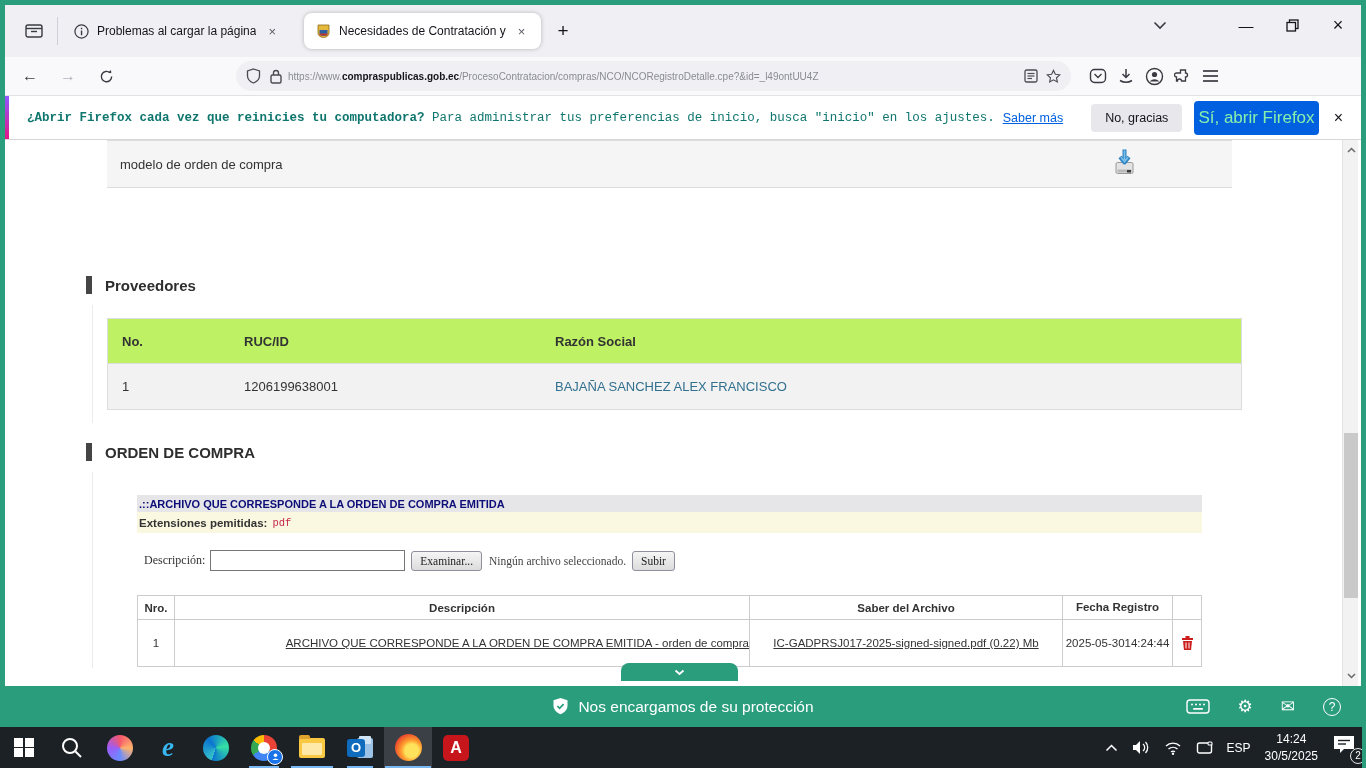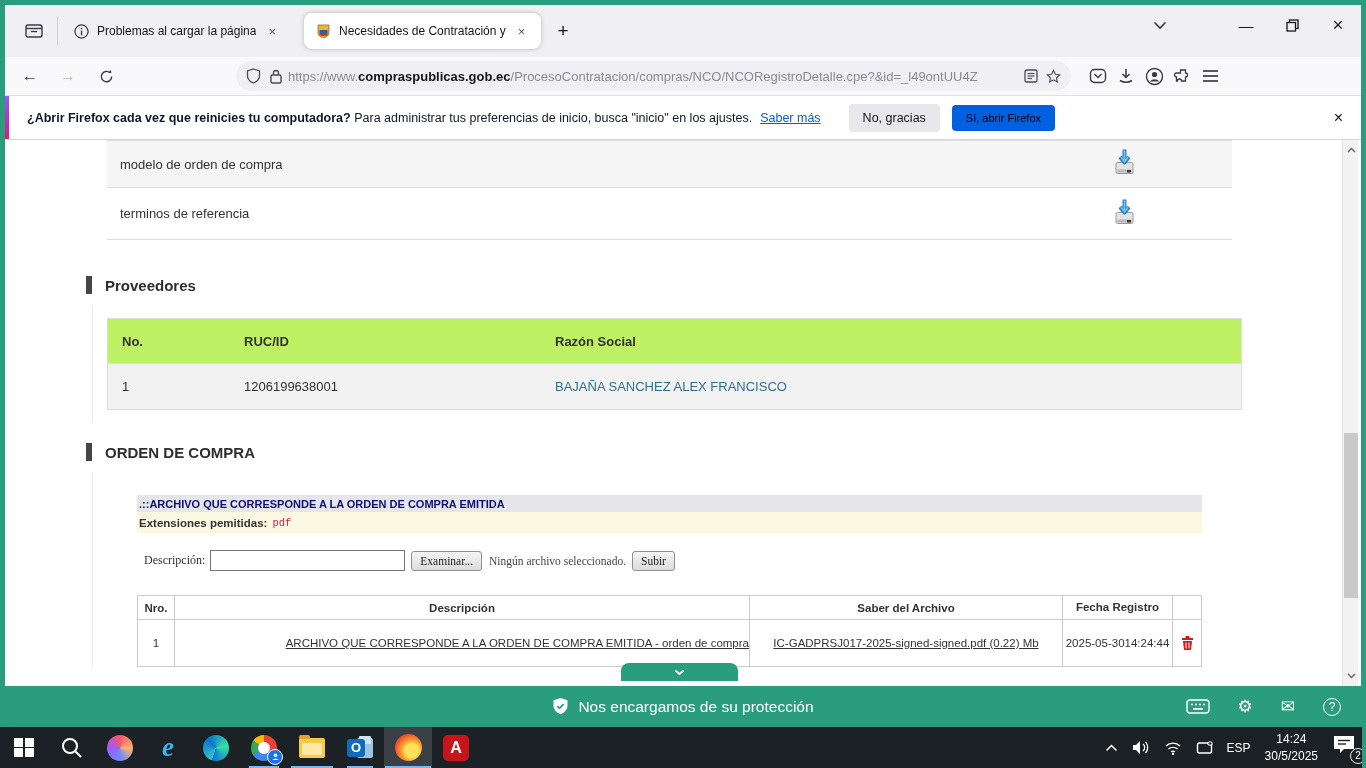--- a/index.html
+++ b/index.html
@@ -22,33 +22,33 @@
   .newtab-btn { font-size:19px; color:#15141a; padding:2px 10px; margin-left:6px; }
   .tabstrip-right { position:absolute; right:0; top:0; height:40px; display:flex; align-items:center; }
   .alltabs { margin-right:56px; }
   .winctl { width:46px; height:40px; display:flex; align-items:center; justify-content:center; font-size:15px; color:#15141a; }
 
   
   .navbar { height:39px; background:#f9f9fb; border-bottom:1px solid #e1e1e6; display:flex; align-items:center; padding:0 10px; flex:0 0 auto; }
   .nav-ico { width:30px; height:28px; display:flex; align-items:center; justify-content:center; font-size:16px; color:#3a3a42; border-radius:4px; }
   .nav-ico.disabled { color:#b4b4be; }
   .urlbar { flex:0 0 auto; width:835px; height:30px; margin-left:115px; background:#f0f0f4; border-radius:15px; display:flex; align-items:center; padding:0 10px; }
-  .url-text { font-size:13px; color:#8a8a93; white-space:nowrap; overflow:hidden; flex:1; margin-left:6px; }
+  .url-text { font-size:10px; color:#8a8a93; white-space:nowrap; overflow:hidden; flex:1; margin-left:6px; }
   .url-text b { color:#15141a; font-weight:bold; }
   .urlbar-right { display:flex; align-items:center; gap:8px; margin-left:6px; }
   .toolbar-right { display:flex; align-items:center; gap:10px; margin-left:18px; }
 
   
   .infobar { height:44px; background:#fff; border-bottom:1px solid #d7d7db; display:flex; align-items:center; position:relative; flex:0 0 auto; }
   .infobar-accent { position:absolute; left:0; top:0; bottom:0; width:4px; background:linear-gradient(180deg,#9059ff,#e31587); }
-  .infobar-text { margin-left:22px; font-size:12.5px; color:#0f172a; }
+  .infobar-text { margin-left:22px; font-size:12.5px; color:#0f766e;font-family:Liberation Mono, monospace; }
   .infobar-text .q { font-weight:bold; }
   .infobar-link { color:#0060df; text-decoration:underline; font-size:12.5px; margin-left:8px; }
   .btn-gray { margin-left:28px; background:#e7e7ec; border:none; border-radius:4px; padding:7px 14px; font-size:12.5px; color:#15141a; font-family:inherit; }
-  .btn-blue { margin-left:12px; background:#0060df; border:none; border-radius:4px; padding:7px 14px; font-size:11px; color:#000000; font-family:inherit; }
+  .btn-blue { margin-left:12px; background:#0060df; border:none; border-radius:4px; padding:7px 4px; font-size:17px; color:#86efac; font-family:inherit; }
   .infobar-close { position:absolute; right:18px; font-size:16px; color:#15141a; }
 
   
   .content { position:relative; flex:1; background:#fff; overflow:hidden; font-size:13px; color:#333; }
 
   .docs-table { position:absolute; left:102px; top:0; width:1125px; border-bottom:1px solid #ddd; }
   .doc-row { position:relative; border-top:1px solid #ddd; display:flex; align-items:center; padding-left:13px; }
   .doc-row.gray { background:#f5f5f5; height:47px; }
   .doc-row.white { background:#fff; height:52px; }
   .doc-dl { position:absolute; right:95px; top:50%; transform:translateY(-50%); }
@@ -250,32 +250,20 @@
       <button class="btn-gray">No, gracias</button>
       <button class="btn-blue">Sí, abrir Firefox</button>
       <span class="infobar-close">×</span>
     </div>
 
     <div class="content">
 
       <div class="docs-table">
         <div class="doc-row gray">
           <span>modelo de orden de compra</span>
-          <span class="doc-dl">
-            <svg width="25" height="28" viewBox="0 0 25 28">
-                <rect x="4" y="14" width="17" height="11" rx="1.5" fill="#e3e3e3" stroke="#9a9a9a"></rect>
-                <rect x="5.5" y="21" width="14" height="3" fill="#b9b9b9"></rect>
-                <rect x="15" y="21.5" width="4" height="2.5" fill="#3a3a3a"></rect>
-                <path d="M12.5 1 v11 M8 8.5 l4.5 5.5 4.5 -5.5" fill="none" stroke="#2d85c5" stroke-width="4" stroke-linejoin="round"></path>
-                <path d="M12.5 2 v9.5 M9 8.8 l3.5 4.4 3.5 -4.4" fill="none" stroke="#7fc0ea" stroke-width="1.6"></path>
-              </svg>
-          </span>
-        </div>
-        <div class="doc-row white">
-          <span>terminos de referencia</span>
           <span class="doc-dl">
             <svg width="25" height="28" viewBox="0 0 25 28">
                 <rect x="4" y="14" width="17" height="11" rx="1.5" fill="#e3e3e3" stroke="#9a9a9a"></rect>
                 <rect x="5.5" y="21" width="14" height="3" fill="#b9b9b9"></rect>
                 <rect x="15" y="21.5" width="4" height="2.5" fill="#3a3a3a"></rect>
                 <path d="M12.5 1 v11 M8 8.5 l4.5 5.5 4.5 -5.5" fill="none" stroke="#2d85c5" stroke-width="4" stroke-linejoin="round"></path>
                 <path d="M12.5 2 v9.5 M9 8.8 l3.5 4.4 3.5 -4.4" fill="none" stroke="#7fc0ea" stroke-width="1.6"></path>
               </svg>
           </span>
         </div>

